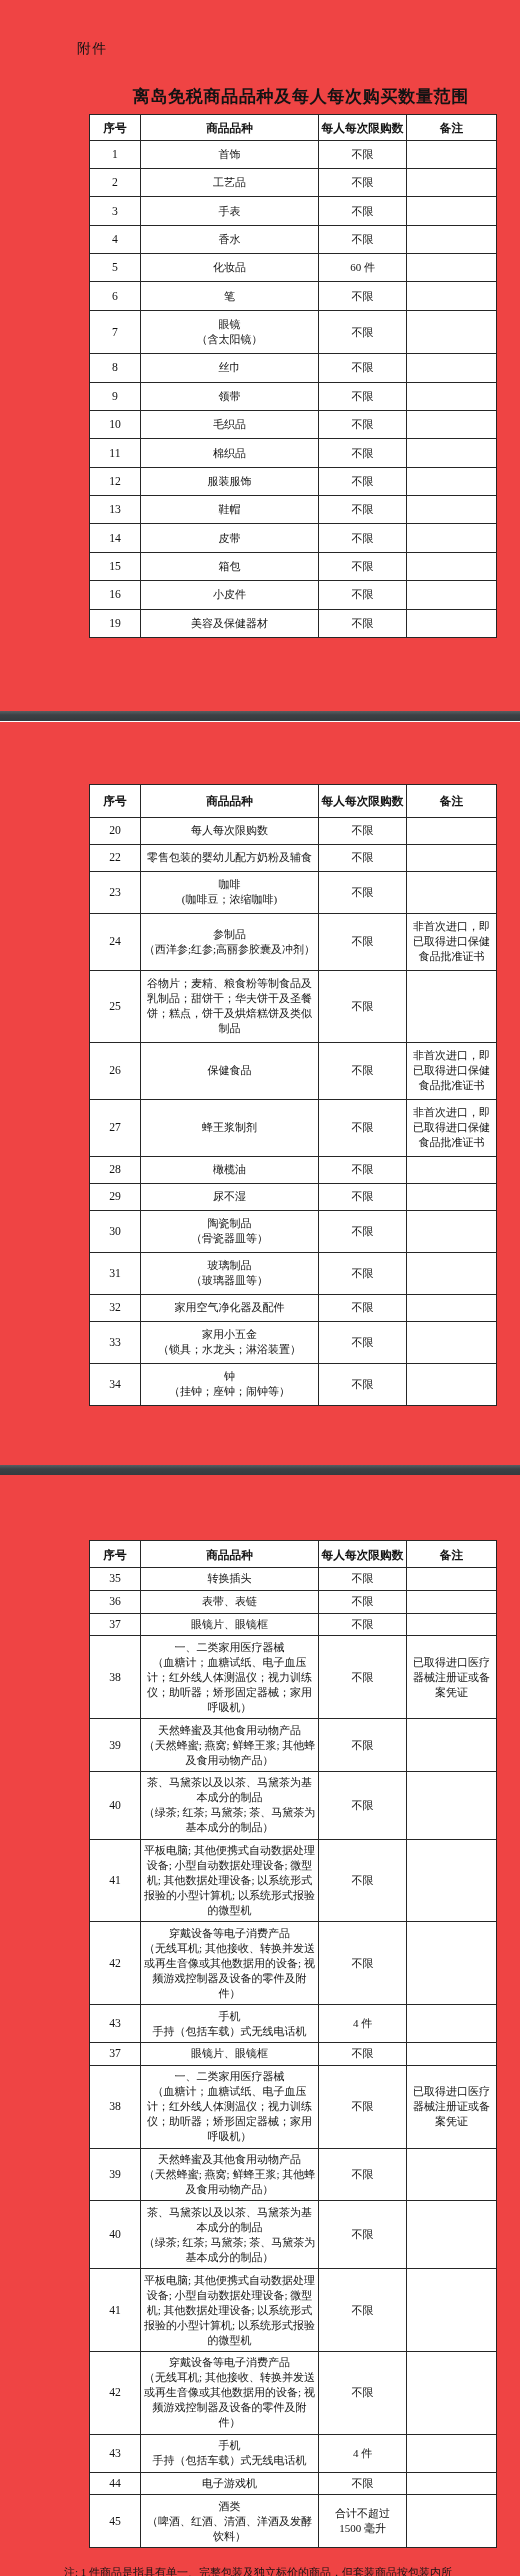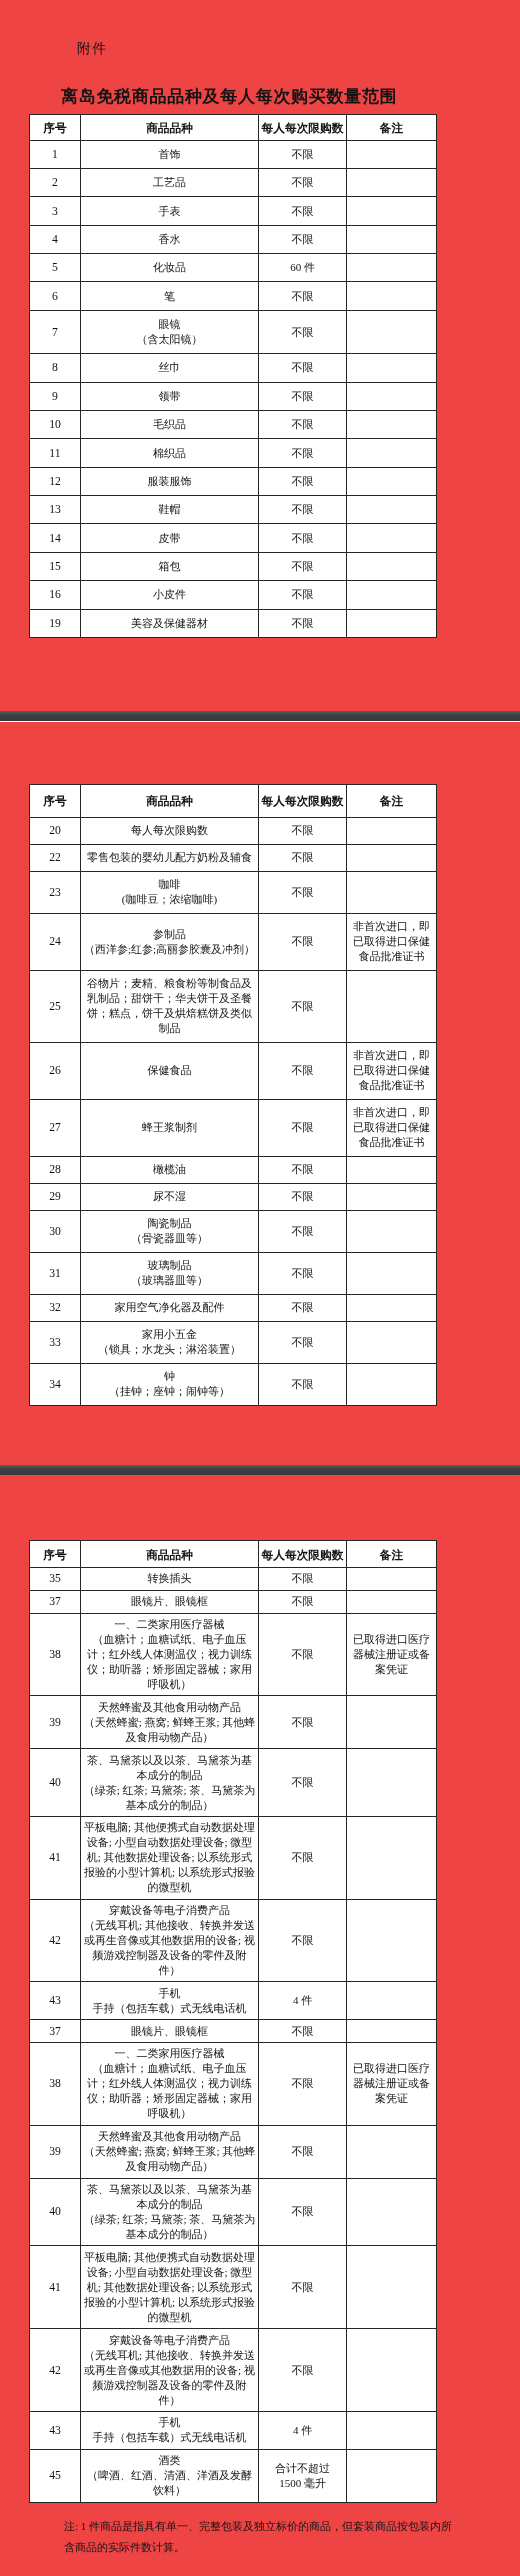--- a/index.html
+++ b/index.html
@@ -22,28 +22,28 @@
   }
   #break1 { top: 711px; }
   #break2 { top: 1465px; }
 
   .attachment {
     position: absolute; left: 77px; top: 40px;
     font-size: 13.8px; letter-spacing: 1.4px;
   }
   .doc-title {
     position: absolute; left: 61px; top: 85px; width: 408px;
-    margin: 0; text-align: left;
+    margin: 0; text-align: right;
     font-size: 17px; font-weight: bold; letter-spacing: 0.7px;
     font-family: "Liberation Sans", "DejaVu Sans", sans-serif;
   }
 
   table.doc-table {
     border-collapse: collapse; table-layout: fixed;
-    width: 408px; margin-left: 29px;
+    width: 408px; margin-left: 89px;
     border: 1.4px solid #151515;
     background: #ffffff;
   }
   .t1 { position: absolute; left: 0; top: 114px; margin-left: 61px; }
   .t2 { position: absolute; left: 0; top: 62px;  margin-left: 61px; }
   .t3 { margin-top: 65px; }
 
   .w-no     { width: 51px; }
   .w-prod   { width: 178px; }
   .w-limit  { width: 88px; }
@@ -470,20 +470,30 @@
           <td class="c-no">35</td>
           <td class="c-product">
             <div class="ln">转换插头</div>
           </td>
           <td class="c-limit">
             <div class="ln">不限</div>
           </td>
           <td class="c-remark"></td>
         </tr>
         <tr>
+          <td class="c-no">36</td>
+          <td class="c-product">
+            <div class="ln">表带、表链</div>
+          </td>
+          <td class="c-limit">
+            <div class="ln">不限</div>
+          </td>
+          <td class="c-remark"></td>
+        </tr>
+        <tr>
           <td class="c-no">37</td>
           <td class="c-product">
             <div class="ln">眼镜片、眼镜框</div>
           </td>
           <td class="c-limit">
             <div class="ln">不限</div>
           </td>
           <td class="c-remark"></td>
         </tr>
         <tr>
@@ -620,20 +630,30 @@
           <td class="c-remark"></td>
         </tr>
         <tr>
           <td class="c-no">43</td>
           <td class="c-product">
             <div class="ln">手机</div>
             <div class="ln">手持（包括车载）式无线电话机</div>
           </td>
           <td class="c-limit">
             <div class="ln">4 件</div>
+          </td>
+          <td class="c-remark"></td>
+        </tr>
+        <tr>
+          <td class="c-no">44</td>
+          <td class="c-product">
+            <div class="ln">电子游戏机</div>
+          </td>
+          <td class="c-limit">
+            <div class="ln">不限</div>
           </td>
           <td class="c-remark"></td>
         </tr>
         <tr>
           <td class="c-no">45</td>
           <td class="c-product">
             <div class="ln">酒类</div>
             <div class="ln">（啤酒、红酒、清酒、洋酒及发酵饮料）</div>
           </td>
           <td class="c-limit">

